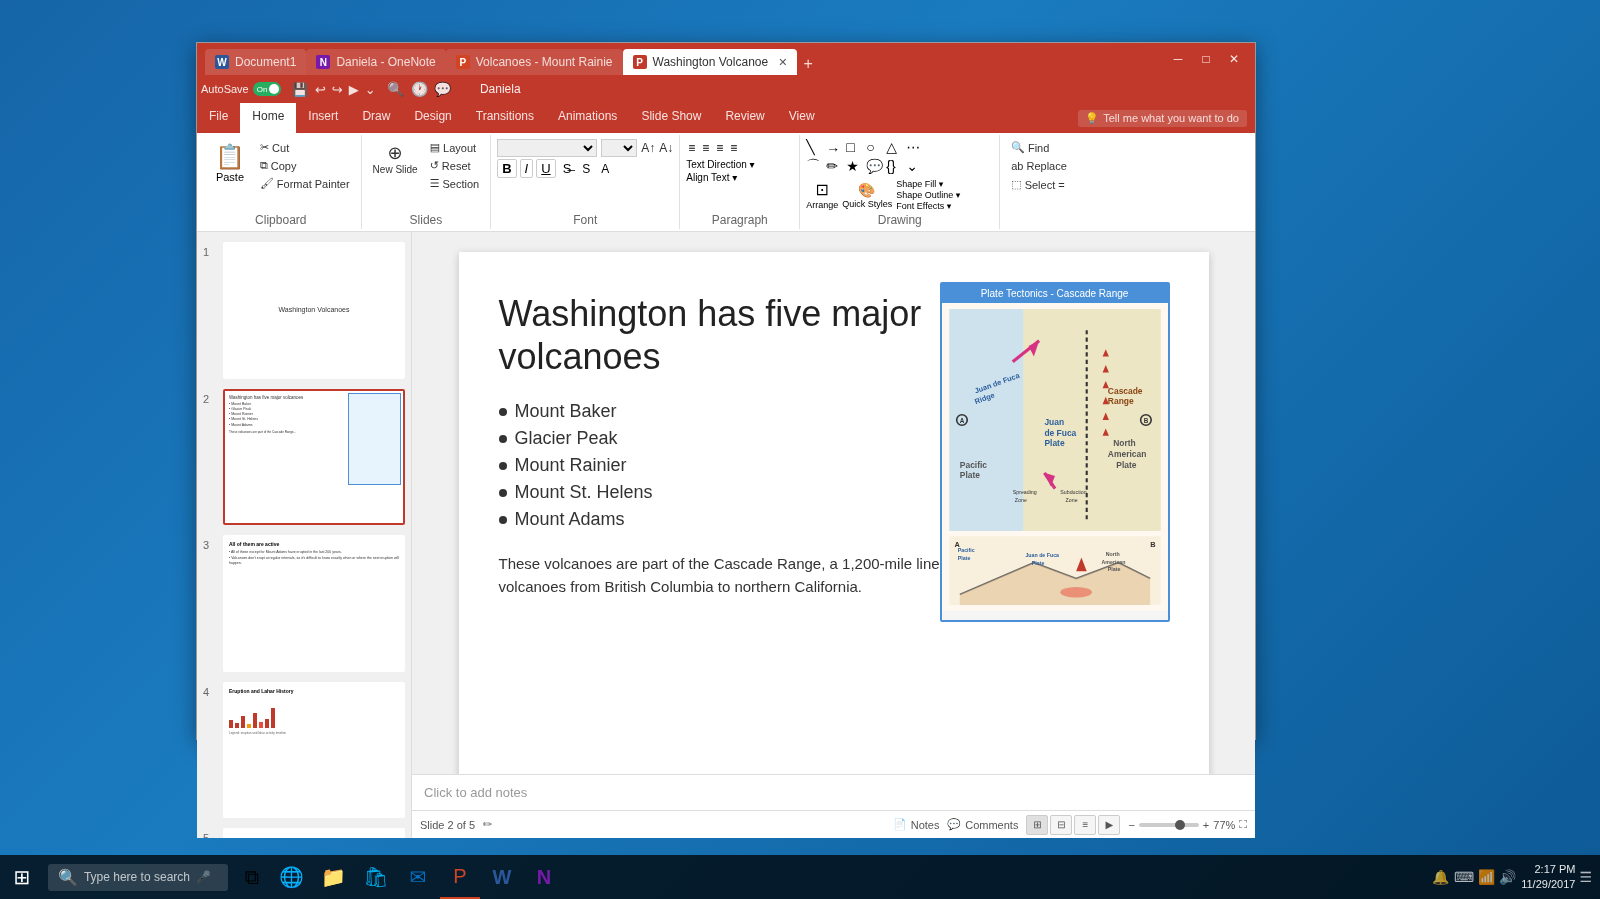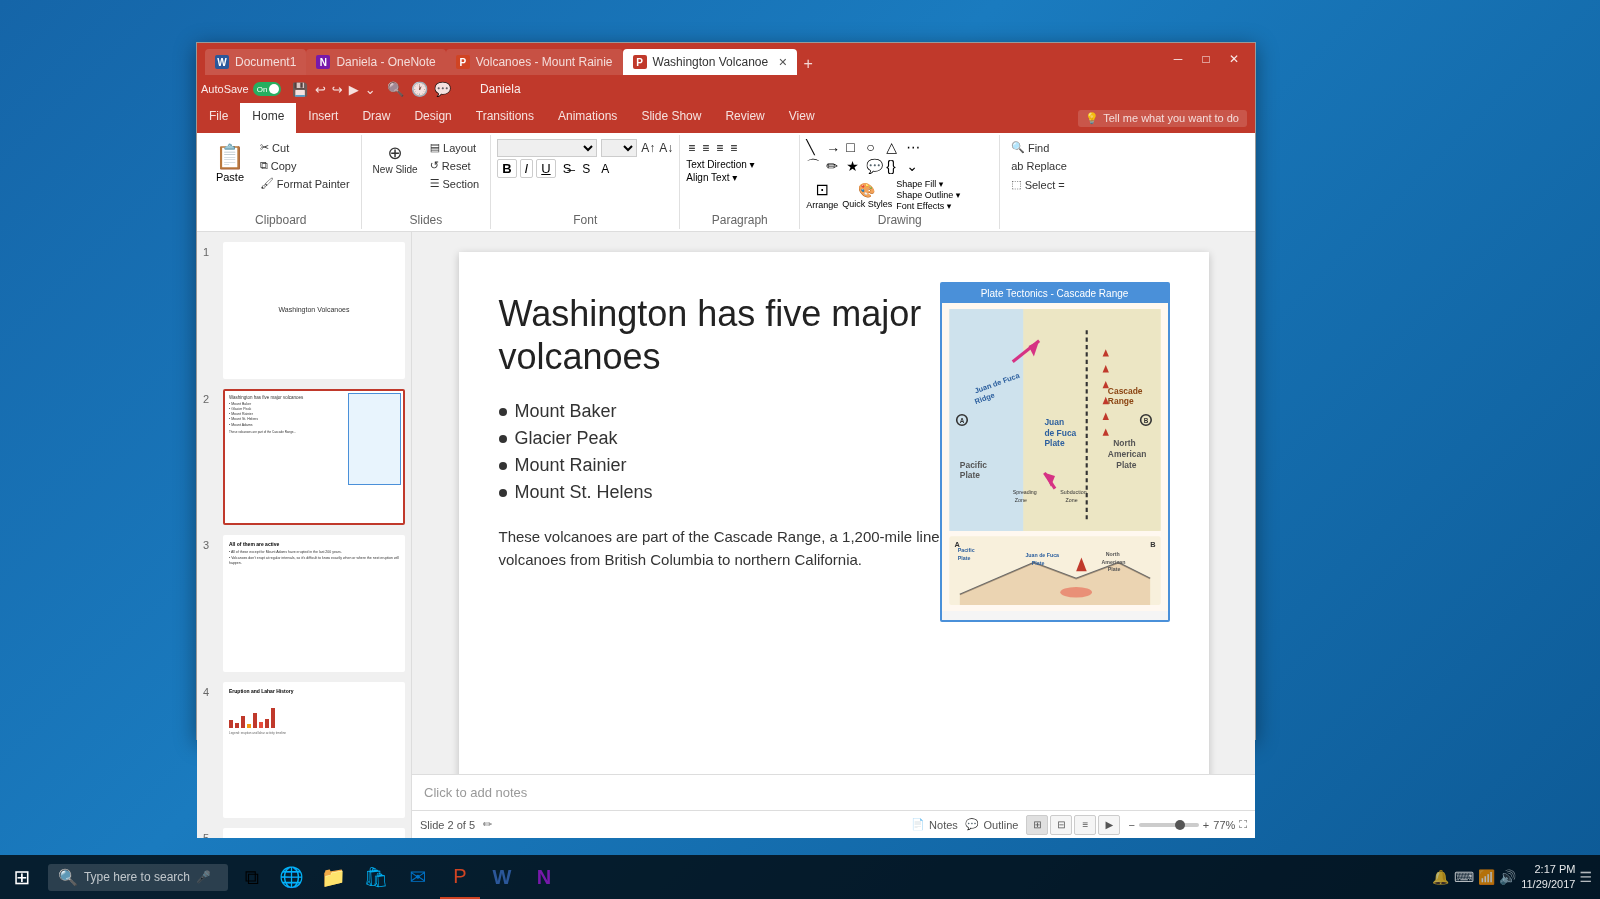--- a/index.html
+++ b/index.html
@@ -434,20 +434,24 @@
                   <span>Glacier Peak</span>
                 </li>
                 <li>
                   <span class="bullet-dot"></span>
                   <span>Mount Rainier</span>
                 </li>
                 <li>
                   <span class="bullet-dot"></span>
                   <span>Mount St. Helens</span>
                 </li>
+                <li>
+                  <span class="bullet-dot"></span>
+                  <span>Mount Adams</span>
+                </li>
               </ul>
               <p class="slide-text">These volcanoes are part of the Cascade Range, a 1,200-mile line of volcanoes from British Columbia to northern California.</p>
             </div>
 
             <div class="plate-image">
               <div class="plate-image-title">Plate Tectonics - Cascade Range</div>
               <div class="plate-image-body">
                 <svg class="cascade-svg" viewBox="0 0 200 280" xmlns="http://www.w3.org/2000/svg">
 
                   <rect width="200" height="210" fill="#f0f8e8" rx="2"></rect>
@@ -530,21 +534,21 @@
         <div class="status-bar">
           <span>Slide 2 of 5</span>
           <span>✏</span>
           <div class="status-right">
             <div style="display:flex; align-items:center; gap:4px; cursor:pointer;">
               <span>📄</span>
               <span>Notes</span>
             </div>
             <div style="display:flex; align-items:center; gap:4px; cursor:pointer;">
               <span>💬</span>
-              <span>Outline</span>
+              <span>Comments</span>
             </div>
             <div class="view-btns">
               <div class="view-btn active">⊞</div>
               <div class="view-btn">⊟</div>
               <div class="view-btn">≡</div>
               <div class="view-btn">▶</div>
             </div>
             <div class="zoom-bar">
               <span>−</span>
               <div class="zoom-slider">

